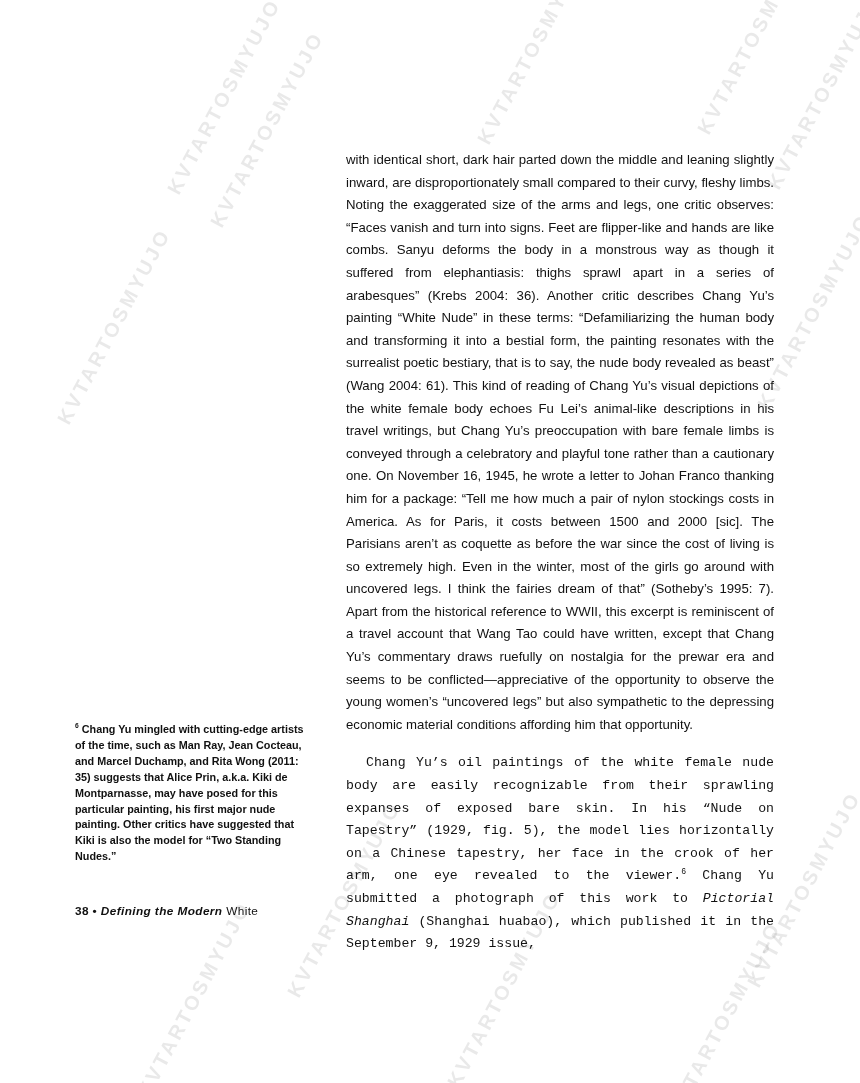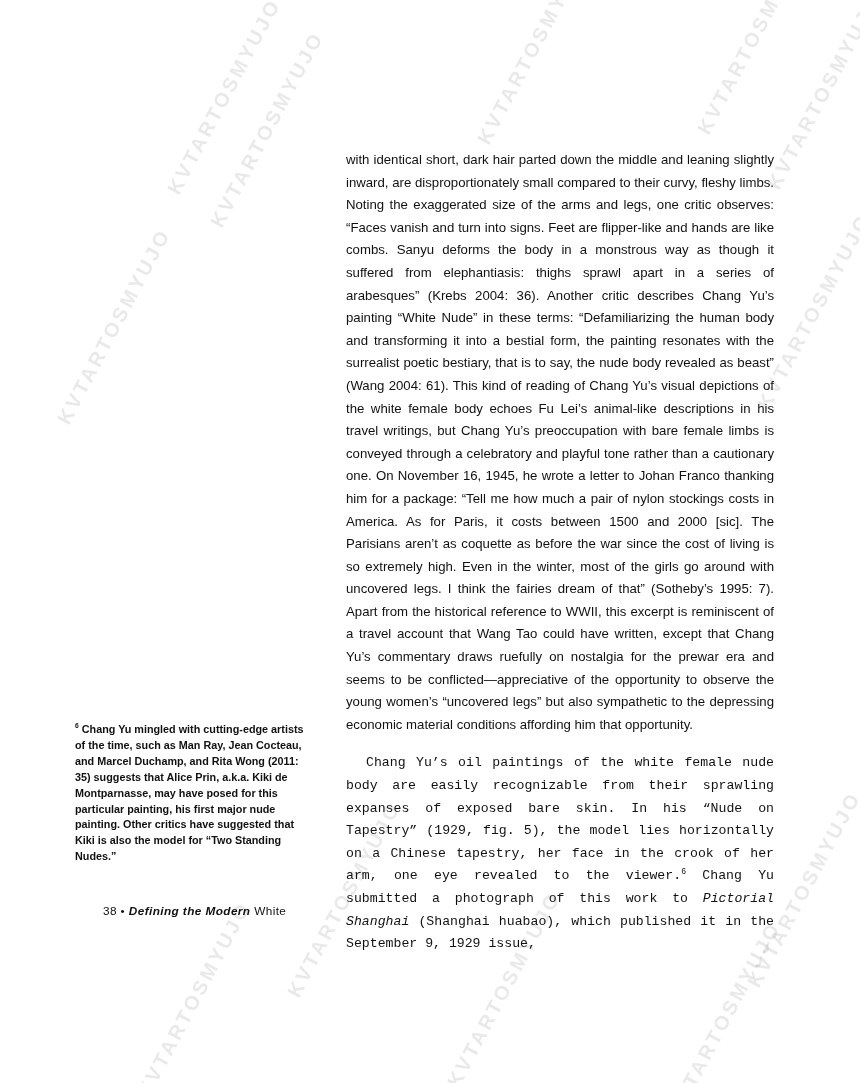--- a/index.html
+++ b/index.html
@@ -94,16 +94,16 @@
   <span class="watermark" style="left:395px; top:978px;">KVTARTOSMYUJO</span>
   <span class="watermark" style="left:615px; top:1008px;">KVTARTOSMYUJO</span>
 
   <div class="main-text">
     <p class="para">with identical short, dark hair parted down the middle and leaning slightly inward, are disproportionately small compared to their curvy, fleshy limbs. Noting the exaggerated size of the arms and legs, one critic observes: “Faces vanish and turn into signs. Feet are flipper-like and hands are like combs. Sanyu deforms the body in a monstrous way as though it suffered from elephantiasis: thighs sprawl apart in a series of arabesques” (Krebs 2004: 36). Another critic describes Chang Yu’s painting “White Nude” in these terms: “Defamiliarizing the human body and transforming it into a bestial form, the painting resonates with the surrealist poetic bestiary, that is to say, the nude body revealed as beast” (Wang 2004: 61). This kind of reading of Chang Yu’s visual depictions of the white female body echoes Fu Lei’s animal-like descriptions in his travel writings, but Chang Yu’s preoccupation with bare female limbs is conveyed through a celebratory and playful tone rather than a cautionary one. On November 16, 1945, he wrote a letter to Johan Franco thanking him for a package: “Tell me how much a pair of nylon stockings costs in America. As for Paris, it costs between 1500 and 2000 [sic]. The Parisians aren’t as coquette as before the war since the cost of living is so extremely high. Even in the winter, most of the girls go around with uncovered legs. I think the fairies dream of that” (Sotheby’s 1995: 7). Apart from the historical reference to WWII, this excerpt is reminiscent of a travel account that Wang Tao could have written, except that Chang Yu’s commentary draws ruefully on nostalgia for the prewar era and seems to be conflicted—appreciative of the opportunity to observe the young women’s “uncovered legs” but also sympathetic to the depressing economic material conditions affording him that opportunity.</p>
     <p class="para para-indent"><span>Chang Yu’s oil paintings of the white female nude body are easily recognizable from their sprawling expanses of exposed bare skin. In his “Nude on Tapestry” (1929, fig. 5), the model lies horizontally on a Chinese tapestry, her face in the crook of her arm, one eye revealed to the viewer.</span><sup>6</sup><span> Chang Yu submitted a photograph of this work to </span><span style="font-style: italic;">Pictorial Shanghai</span><span> (Shanghai huabao), which published it in the September 9, 1929 issue,</span></p>
   </div>
 
   <div class="footnote"><sup>6</sup><span> Chang Yu mingled with cutting-edge artists of the time, such as Man Ray, Jean Cocteau, and Marcel Duchamp, and Rita Wong (2011: 35) suggests that Alice Prin, a.k.a. Kiki de Montparnasse, may have posed for this particular painting, his first major nude painting. Other critics have suggested that Kiki is also the model for “Two Standing Nudes.”</span></div>
 
-  <div class="running-footer"><span style="font-weight: normal; margin-left: 28px;">38 • </span><span style="font-style: italic; font-weight: bold;">Defining the Modern</span><span> White</span></div>
+  <div class="running-footer"><span style="font-weight: bold;">38 • </span><span style="font-style: italic; font-weight: bold;">Defining the Modern</span><span> White</span></div>
 
 
 </div>
 
 </body></html>

